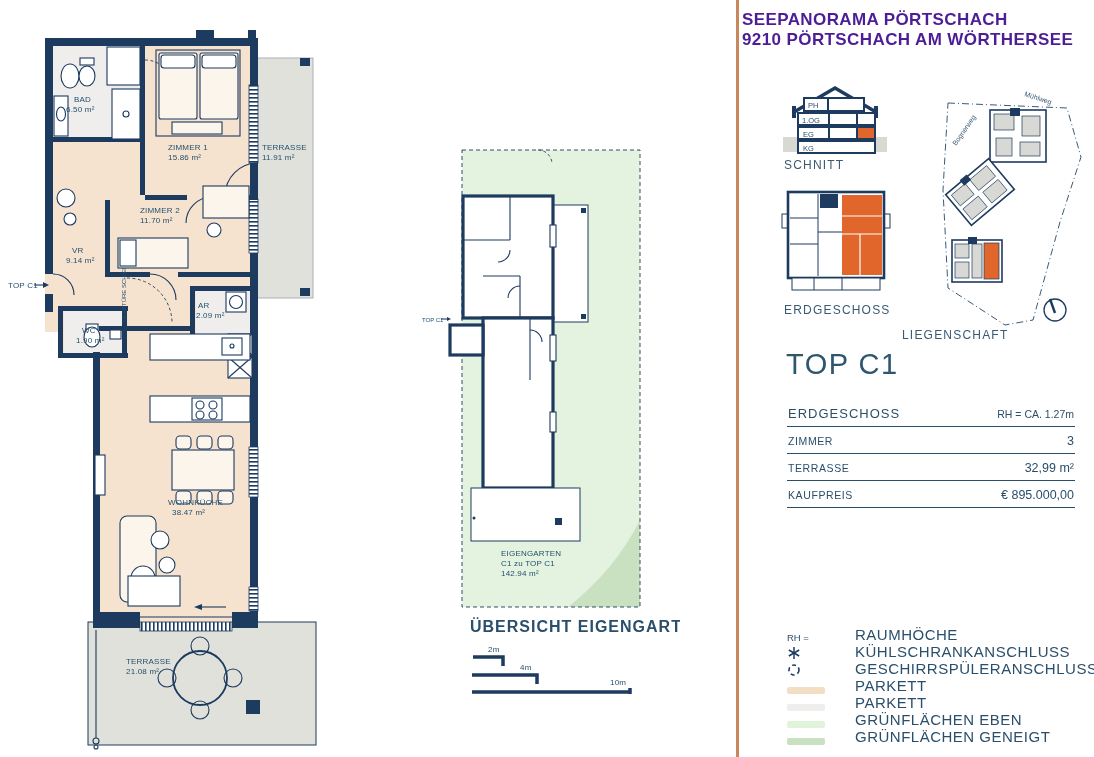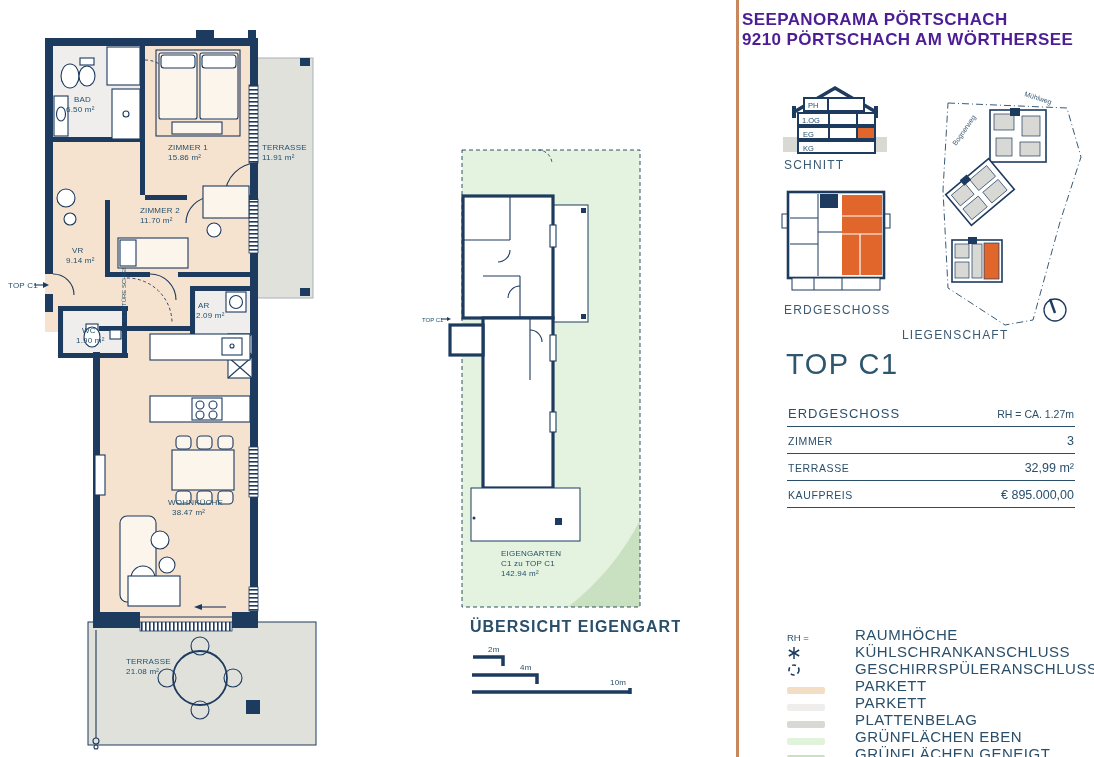--- a/index.html
+++ b/index.html
@@ -424,26 +424,20 @@
       <span class="leg-lab">PARKETT</span>
     </div>
     <div class="leg-row">
       <span class="leg-key">
           <span class="swatch" style="background: rgb(239, 238, 236);"></span>
         </span>
       <span class="leg-lab">PARKETT</span>
     </div>
     <div class="leg-row">
       <span class="leg-key">
-          <span class="swatch" style="background: rgb(217, 217, 211);"></span>
-        </span>
-      <span class="leg-lab">PLATTENBELAG</span>
-    </div>
-    <div class="leg-row">
-      <span class="leg-key">
           <span class="swatch" style="background: rgb(226, 243, 220);"></span>
         </span>
       <span class="leg-lab">GRÜNFLÄCHEN EBEN</span>
     </div>
     <div class="leg-row">
       <span class="leg-key">
           <span class="swatch" style="background: rgb(201, 224, 193);"></span>
         </span>
       <span class="leg-lab">GRÜNFLÄCHEN GENEIGT</span>
     </div>

